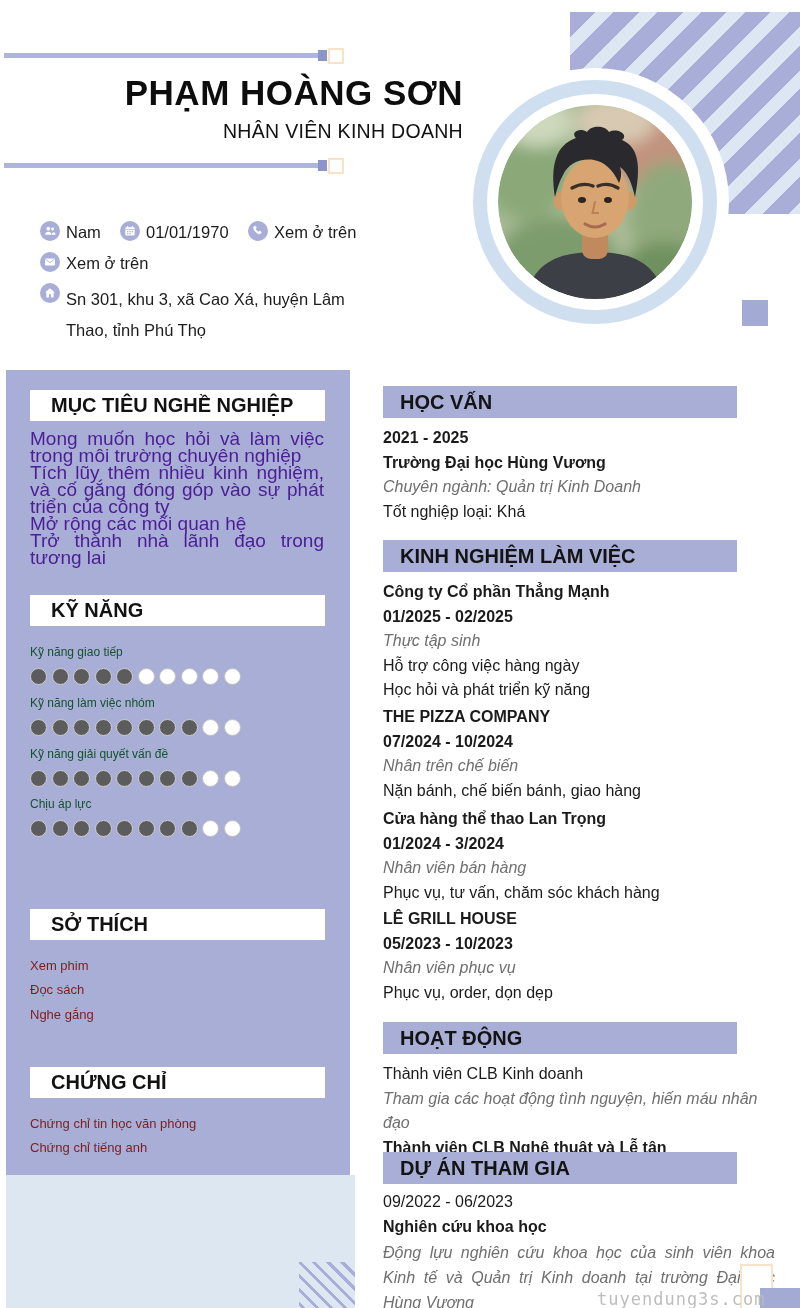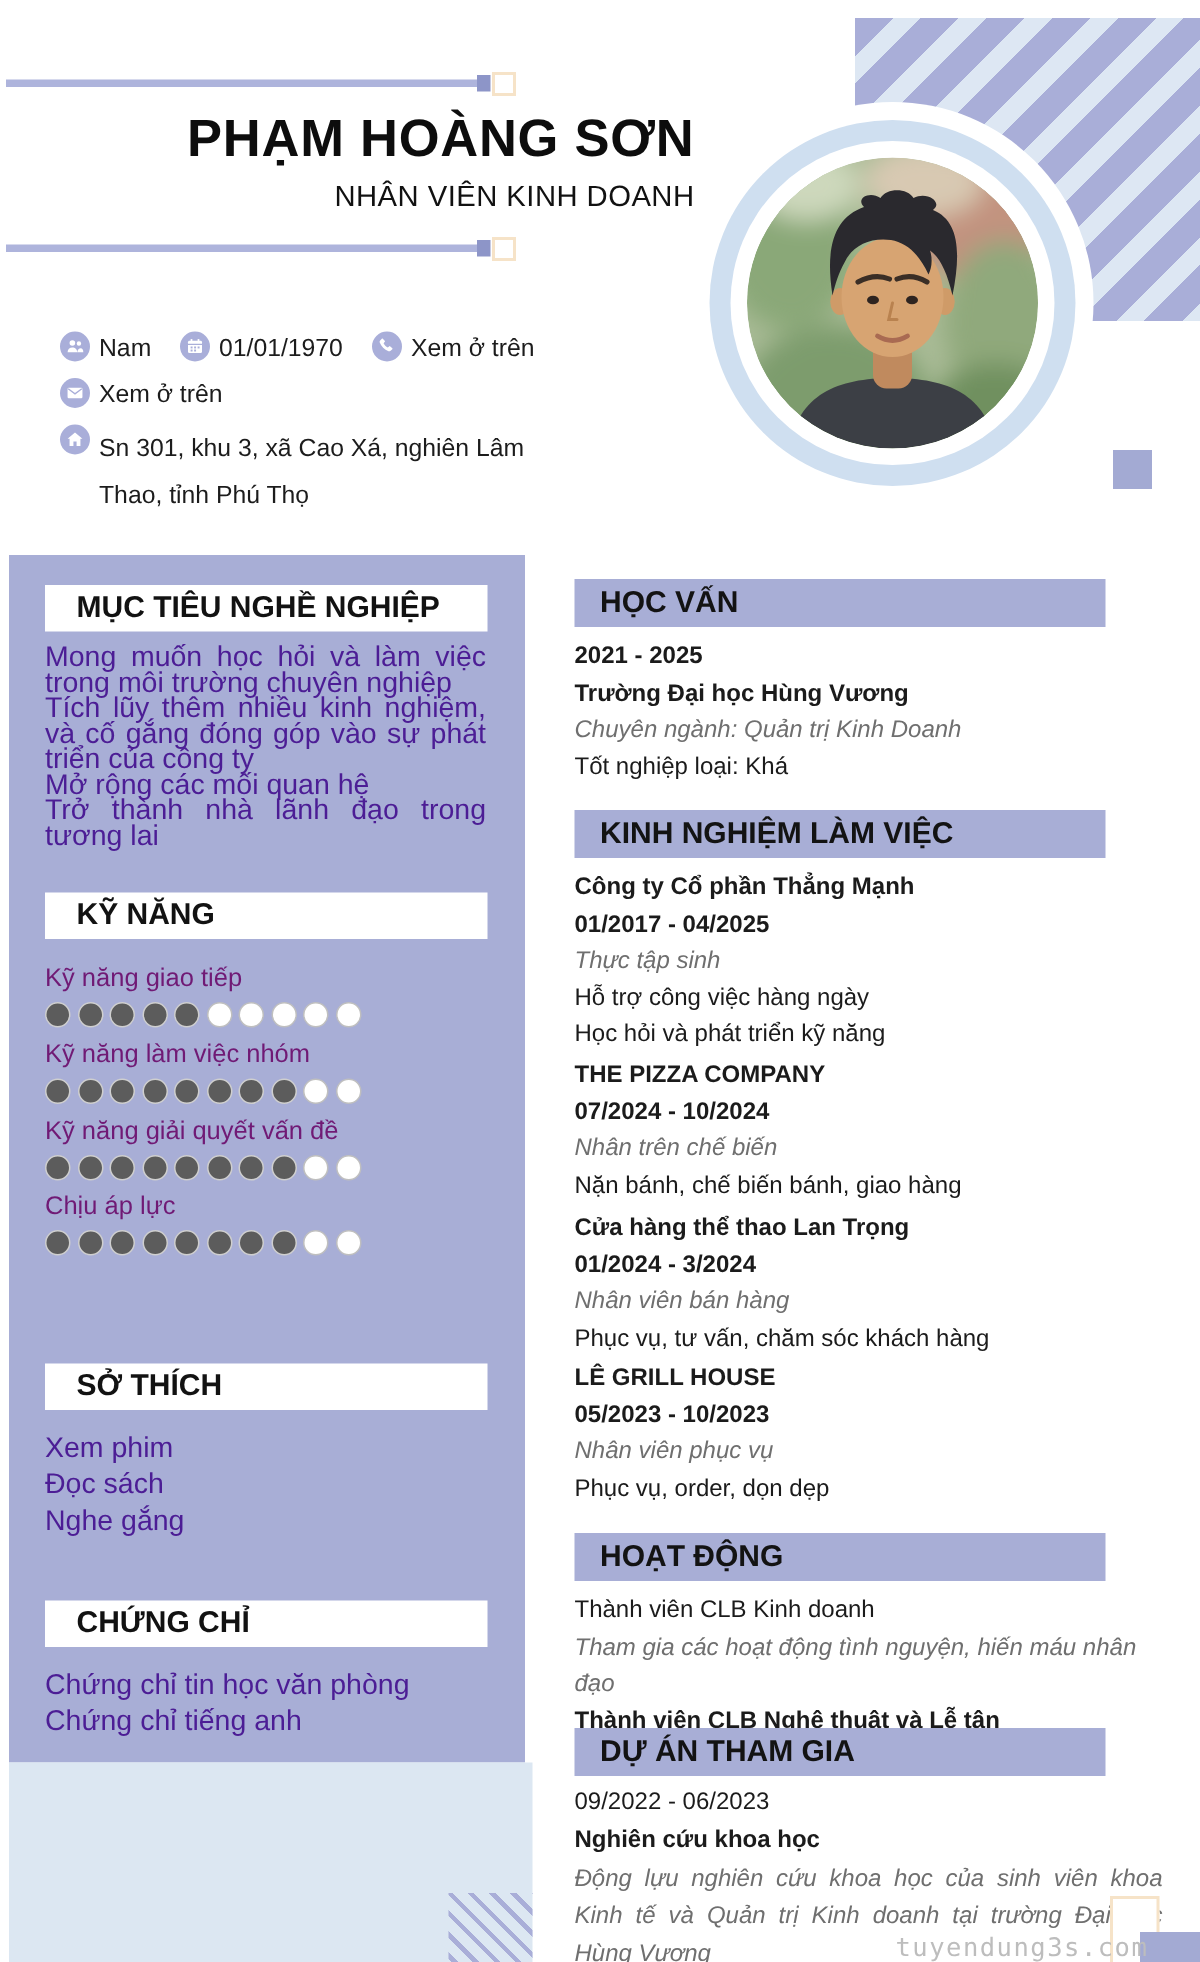--- a/index.html
+++ b/index.html
@@ -35,23 +35,23 @@
          display:flex;align-items:center;justify-content:center;}
   .cicon svg{width:14px;height:14px;display:block;}
   .ctext{position:absolute;font-size:16.5px;color:var(--textdark);line-height:20px;}
 
   
   .lpanel{position:absolute;left:6px;top:358px;width:344px;height:805px;background:var(--accent);}
   .lbar{position:absolute;left:24px;width:295px;height:31px;background:#fff;box-sizing:border-box;
         padding-left:21px;font-size:20px;font-weight:700;line-height:31px;color:#121212;}
   .lbody{position:absolute;left:24px;width:294px;font-size:19px;line-height:17px;color:#4c1d95;}
   .lbody p{margin:0;text-align:justify;}
-  .llist{position:absolute;left:24px;width:294px;font-size:19px;line-height:24.3px;color:#4c1d95;}
+  .llist{position:absolute;left:24px;width:294px;font-size:13px;line-height:24.3px;color:#7f1d1d;}
   .skill{position:absolute;left:24px;width:300px;}
-  .skill-label{font-size:17px;color:#701a75;line-height:20px;}
+  .skill-label{font-size:12px;color:#14532d;line-height:20px;}
   .dots{display:flex;gap:4.5px;margin-top:6px;}
   .dot{width:17px;height:17px;border-radius:50%;background:#fff;border:1px solid #bfbfbf;box-sizing:border-box;}
   .dot.filled{background:var(--dotfill);border:1px solid #cfcfcf;}
 
   
   .blpanel{position:absolute;left:6px;top:1163px;width:349px;height:145px;background:var(--lightblue);}
   .blstripes{position:absolute;right:0;bottom:0;width:56px;height:58px;
     background:repeating-linear-gradient(45deg,var(--stripe) 0 3px,transparent 3px 10px);}
 
   
@@ -169,21 +169,21 @@
         <path d="M4.2 7.2L12 13l7.8-5.8" stroke="#a9aed9" stroke-width="1.5" fill="none"></path>
       </svg>
   </div>
   <div class="ctext" style="left:66px;top:241px">Xem ở trên</div>
 
   <div class="cicon" style="left:40px;top:271px">
     <svg viewBox="0 0 24 24" fill="#fff">
         <path d="M12 4l8.5 7.2h-2.3v8.3h-4.4v-5.3h-3.6v5.3H5.8v-8.3H3.5z"></path>
       </svg>
   </div>
-  <div class="ctext" style="left:66px;top:272px;width:322px;line-height:31px">Sn 301, khu 3, xã Cao Xá, nghiên Lâm Thao, tỉnh Phú Thọ</div>
+  <div class="ctext" style="left:66px;top:272px;width:322px;line-height:31px">Sn 301, khu 3, xã Cao Xá, huyện Lâm Thao, tỉnh Phú Thọ</div>
 
   <div class="lpanel">
     <div class="lbar" style="top:20px">MỤC TIÊU NGHỀ NGHIỆP</div>
     <div class="lbody" style="top:60px">
       <p>Mong muốn học hỏi và làm việc trong môi trường chuyên nghiệp</p>
       <p>Tích lũy thêm nhiều kinh nghiệm, và cố gắng đóng góp vào sự phát triển của công ty</p>
       <p>Mở rộng các mối quan hệ</p>
       <p>Trở thành nhà lãnh đạo trong tương lai</p>
     </div>
 
@@ -273,21 +273,21 @@
     <div class="rline b">2021 - 2025</div>
     <div class="rline b">Trường Đại học Hùng Vương</div>
     <div class="rline it">Chuyên ngành: Quản trị Kinh Doanh</div>
     <div class="rline">Tốt nghiệp loại: Khá</div>
   </div>
 
   <div class="rbar" style="top:528px">KINH NGHIỆM LÀM VIỆC</div>
 
   <div class="entry" style="top:568px">
     <div class="rline b">Công ty Cổ phần Thẳng Mạnh</div>
-    <div class="rline b">01/2017 - 04/2025</div>
+    <div class="rline b">01/2025 - 02/2025</div>
     <div class="rline it">Thực tập sinh</div>
     <div class="rline">Hỗ trợ công việc hàng ngày</div>
     <div class="rline">Học hỏi và phát triển kỹ năng</div>
   </div>
   <div class="entry" style="top:693px">
     <div class="rline b">THE PIZZA COMPANY</div>
     <div class="rline b">07/2024 - 10/2024</div>
     <div class="rline it">Nhân trên chế biến</div>
     <div class="rline">Nặn bánh, chế biến bánh, giao hàng</div>
   </div>

